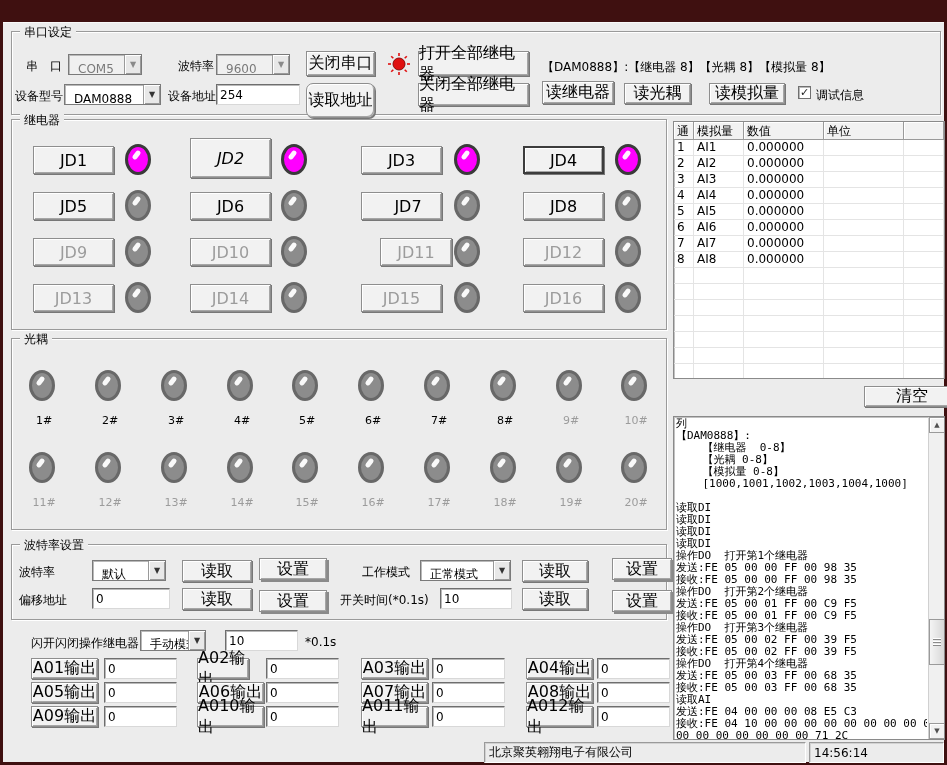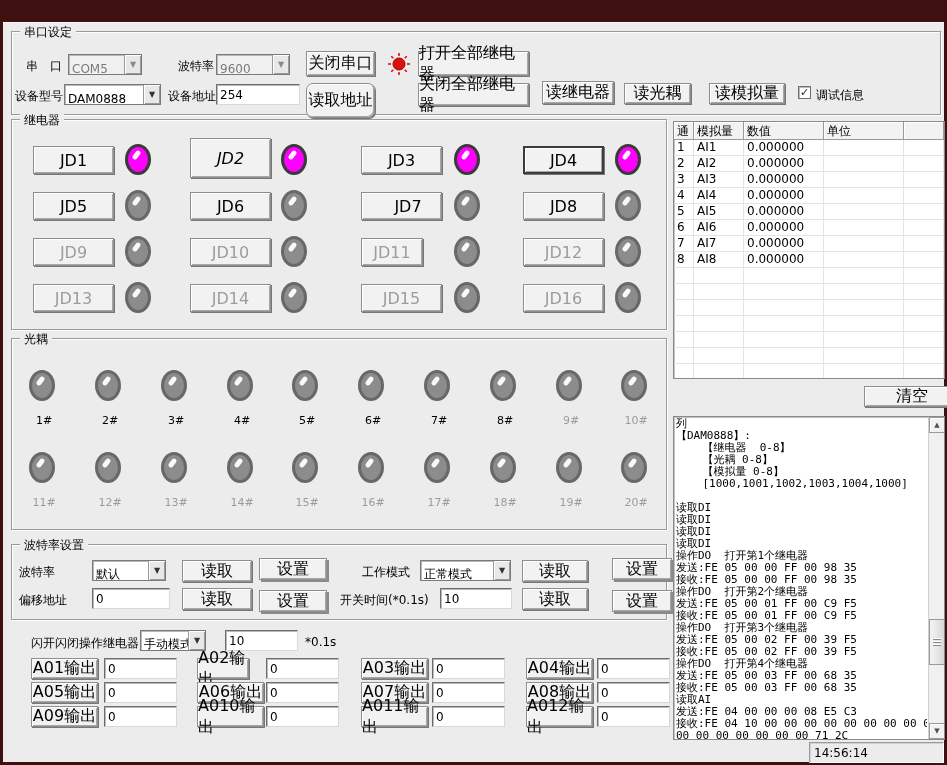--- a/index.html
+++ b/index.html
@@ -31,21 +31,21 @@
   .btn.heavy { box-shadow: inset 1px 1px 0 #ffffff, inset -1px -1px 0 #a6a6a6, 2px 2px 0 #8a8a8a; }
   .btn.focused { border:2px solid #3c3c3c; }
   .btn.disabled { color:#9c9c9c; cursor:default; }
 
   .tbox { position:absolute; background:#fff; border:1px solid #7a7a7a;
     border-top-color:#6e6e6e; border-left-color:#6e6e6e; border-right-color:#d8d8d8; border-bottom-color:#d8d8d8;
     box-shadow: inset 1px 1px 0 #b9b9b9; padding:2px 3px; font-size:12px; display:flex; align-items:center; }
 
   .combo { position:absolute; background:#fff; border:1px solid #7a7a7a;
     box-shadow: inset 1px 1px 0 #b9b9b9; display:flex; align-items:center; font-size:12px; }
-  .combo .val { flex:1; padding:0 3px; white-space:nowrap; overflow:hidden;margin-top:8px; }
+  .combo .val { flex:1; padding:0 9px; white-space:nowrap; overflow:hidden;margin-top:8px; }
   .combo .arrow { width:17px; height:100%; background:#e8e8e8; border-left:1px solid #9a9a9a;
     box-shadow: inset 1px 1px 0 #fff, inset -1px -1px 0 #9a9a9a; display:flex; align-items:center; justify-content:center;
     font-size:8px; color:#333; }
   .combo.disabled { background:#f0f0f0; color:#7a7a7a; }
   .combo.disabled .arrow { color:#8a8a8a; }
 
   .lbl { position:absolute; font-size:12px; white-space:nowrap; }
 
   .led { position:absolute; width:26px; height:31px; border-radius:50%; border:3px solid #5e5e5e; }
   .led.on  { background:#ff00ff; border-color:#3a3a3a; }
@@ -134,20 +134,21 @@
         <span class="val">DAM0888</span>
           <span class="arrow">▼</span>
       </div>
 
       <span class="lbl" style="left:156px;top:56px;">设备地址</span>
       <div class="tbox" style="left:204px;top:52px;width:84px;height:21px;">254</div>
 
       <div class="btn" style="left:294px;top:51px;width:69px;height:35px;border-radius:7px;">读取地址</div>
       <div class="btn" style="left:406px;top:51px;width:111px;height:23px;">关闭全部继电器</div>
 
+      <span class="lbl" style="left:530px;top:27px;">【DAM0888】:【继电器  8】【光耦 8】【模拟量 8】</span>
 
       <div class="btn" style="left:530px;top:49px;width:72px;height:23px;">读继电器</div>
       <div class="btn" style="left:612px;top:51px;width:67px;height:21px;">读光耦</div>
       <div class="btn" style="left:697px;top:51px;width:76px;height:21px;">读模拟量</div>
 
       <span class="checkbox" style="left:786px;top:54px;">✓</span>
       <span class="lbl" style="left:804px;top:55px;">调试信息</span>
     </div>
 
     <div class="group" style="left:8px;top:96px;width:656px;height:211px;">
@@ -166,21 +167,21 @@
           <div class="btn" style="left: 178px; top: 72px; width: 81px; height: 28px;">JD6</div>
           <span class="led off" style="left: 269px; top: 70px;"></span>
           <div class="btn" style="left: 349px; top: 72px; width: 81px; height: 28px; padding-left: 13px;">JD7</div>
           <span class="led off" style="left: 442px; top: 70px;"></span>
           <div class="btn" style="left: 511px; top: 72px; width: 81px; height: 28px;">JD8</div>
           <span class="led off" style="left: 603px; top: 70px;"></span>
           <div class="btn disabled" style="left: 21px; top: 118px; width: 81px; height: 28px;">JD9</div>
           <span class="led off" style="left: 113px; top: 116px;"></span>
           <div class="btn disabled" style="left: 178px; top: 118px; width: 81px; height: 28px;">JD10</div>
           <span class="led off" style="left: 269px; top: 116px;"></span>
-          <div class="btn disabled" style="left: 349px; top: 118px; width: 62px; height: 28px;">JD11</div>
+          <div class="btn disabled" style="left: 368px; top: 118px; width: 72px; height: 28px;">JD11</div>
           <span class="led off" style="left: 442px; top: 116px;"></span>
           <div class="btn disabled" style="left: 511px; top: 118px; width: 81px; height: 28px;">JD12</div>
           <span class="led off" style="left: 603px; top: 116px;"></span>
           <div class="btn disabled" style="left: 21px; top: 164px; width: 81px; height: 28px;">JD13</div>
           <span class="led off" style="left: 113px; top: 162px;"></span>
           <div class="btn disabled" style="left: 178px; top: 164px; width: 81px; height: 28px;">JD14</div>
           <span class="led off" style="left: 269px; top: 162px;"></span>
           <div class="btn disabled" style="left: 349px; top: 164px; width: 81px; height: 28px;">JD15</div>
           <span class="led off" style="left: 442px; top: 162px;"></span>
           <div class="btn disabled" style="left: 511px; top: 164px; width: 81px; height: 28px;">JD16</div>
@@ -450,16 +451,17 @@
         <div class="varrow" style="top:0;">▲</div>
         <div class="vthumb" style="top:202px;height:46px;">
             <i></i>
             <i></i>
             <i></i>
           </div>
         <div class="varrow" style="bottom:0;">▼</div>
       </div>
     </div>
 
+    <div class="statusbar-panel" style="left:481px;width:322px;">北京聚英翱翔电子有限公司</div>
     <div class="statusbar-panel" style="left:806px;width:135px;">14:56:14</div>
 
   </div>
 </div>
 
 </body></html>

